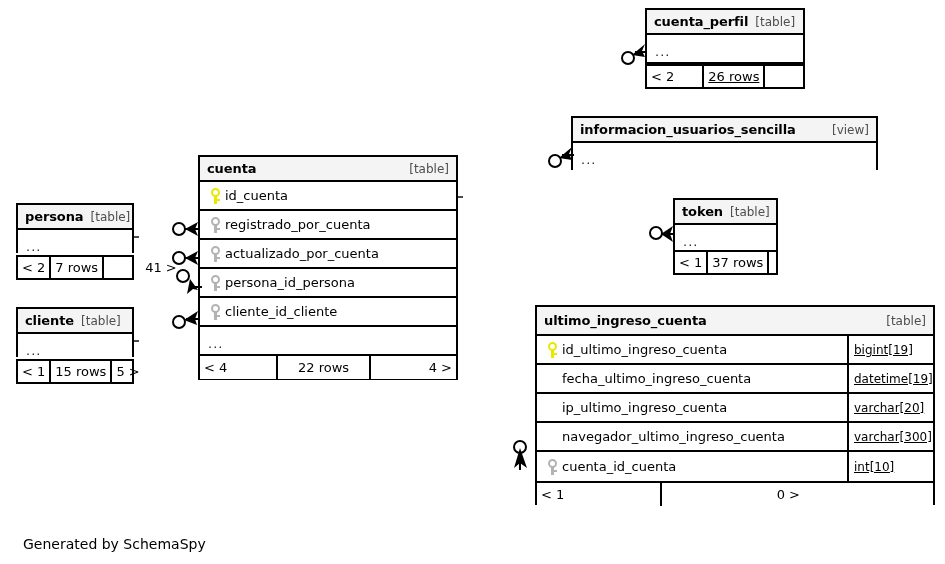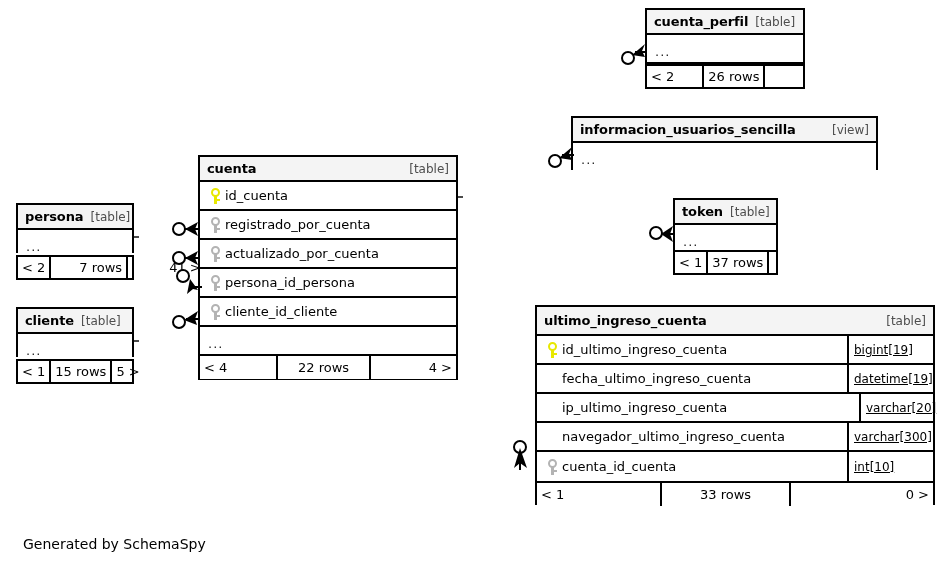--- a/index.html
+++ b/index.html
@@ -206,21 +206,21 @@
       <span class="tbl-type">[table]</span>
     </div>
     <div class="rows">
       <div class="row ellipsis">
         <span class="col">...</span>
       </div>
     </div>
   </div>
   <div class="foot-inner" style="left:16px; top:255px; width:118px;">
     <div class="fc left" style="width:38px;">&lt; 2</div>
-    <div class="fc center" style="width:var(--w); flex:1 1 auto;margin-left:24px;">7 rows</div>
+    <div class="fc center" style="width:var(--w); flex:1 1 auto;">7 rows</div>
     <div class="fc right" style="width:38px;padding-left:41px;">41 &gt;</div>
   </div>
 
   <div class="tbl" style="left:16px; top:307px; width:118px; height:50px;">
     <div class="tbl-head">
       <span class="tbl-name">cliente</span>
       <span class="tbl-type">[table]</span>
     </div>
     <div class="rows">
       <div class="row ellipsis">
@@ -307,21 +307,21 @@
       <span class="tbl-type">[table]</span>
     </div>
     <div class="rows">
       <div class="row ellipsis">
         <span class="col">...</span>
       </div>
     </div>
   </div>
   <div class="foot-inner" style="left:645px; top:64px; width:160px;">
     <div class="fc left" style="width:58px;">&lt; 2</div>
-    <div class="fc center" style="flex:1 1 auto; justify-content:center;">26 rows</div>
+    <div class="fc center" style="flex:1 1 auto; justify-content:center;text-decoration:underline;">26 rows</div>
     <div class="fc right" style="width:38px;"></div>
   </div>
 
   <div class="tbl" style="left:571px; top:116px; width:307px; height:54px;">
     <div class="tbl-head">
       <span class="tbl-name">informacion_usuarios_sencilla</span>
       <span class="tbl-type push">[view]</span>
     </div>
     <div class="rows">
       <div class="row ellipsis">
@@ -373,21 +373,21 @@
         </span>
         <span class="coltype" style="width:86px;">datetime[19]</span>
       </div>
       <div class="row">
         <span class="col">
           <span class="keyicon none">
             
           </span>
           <span class="colname">ip_ultimo_ingreso_cuenta</span>
         </span>
-        <span class="coltype" style="width:74px;">varchar[20]</span>
+        <span class="coltype" style="width:86px;">varchar[20]</span>
       </div>
       <div class="row">
         <span class="col">
           <span class="keyicon none">
             
           </span>
           <span class="colname">navegador_ultimo_ingreso_cuenta</span>
         </span>
         <span class="coltype" style="width:86px;">varchar[300]</span>
       </div>
@@ -398,21 +398,20 @@
               <span class="shaft"></span>
               <span class="tooth"></span>
           </span>
           <span class="colname">cuenta_id_cuenta</span>
         </span>
         <span class="coltype" style="width:86px;">int[10]</span>
       </div>
     </div>
     <div class="foot">
       <div class="fc left" style="width:125px;">&lt; 1</div>
-      <div class="fc center" style="flex:1 1 auto;">33 rows</div>
       <div class="fc right" style="width:142px;">0 &gt;</div>
     </div>
   </div>
 
   <div class="stub" style="left:134px; top:236px; width:5px; height:2px;"></div>
   <div class="stub" style="left:134px; top:340px; width:5px; height:2px;"></div>
   <div class="stub" style="left:458px; top:196px; width:5px; height:2px;"></div>
 
   <div class="conn" style="left:172px; top:218px;">
     <svg width="32" height="22" viewBox="0 0 32 22">

